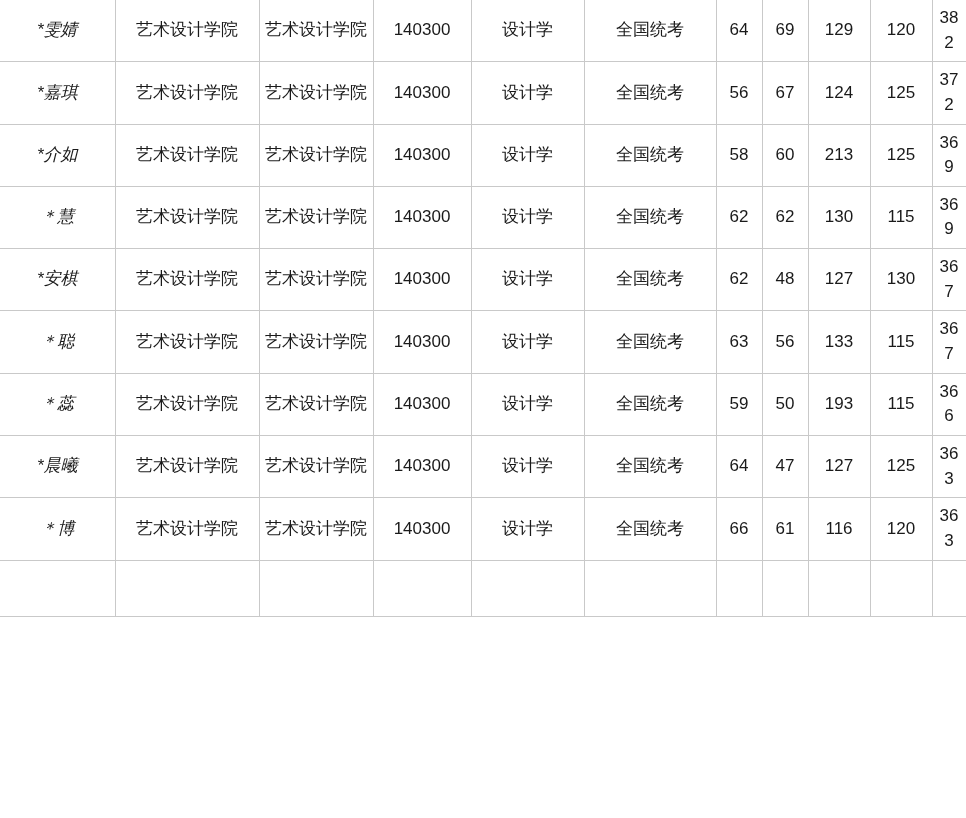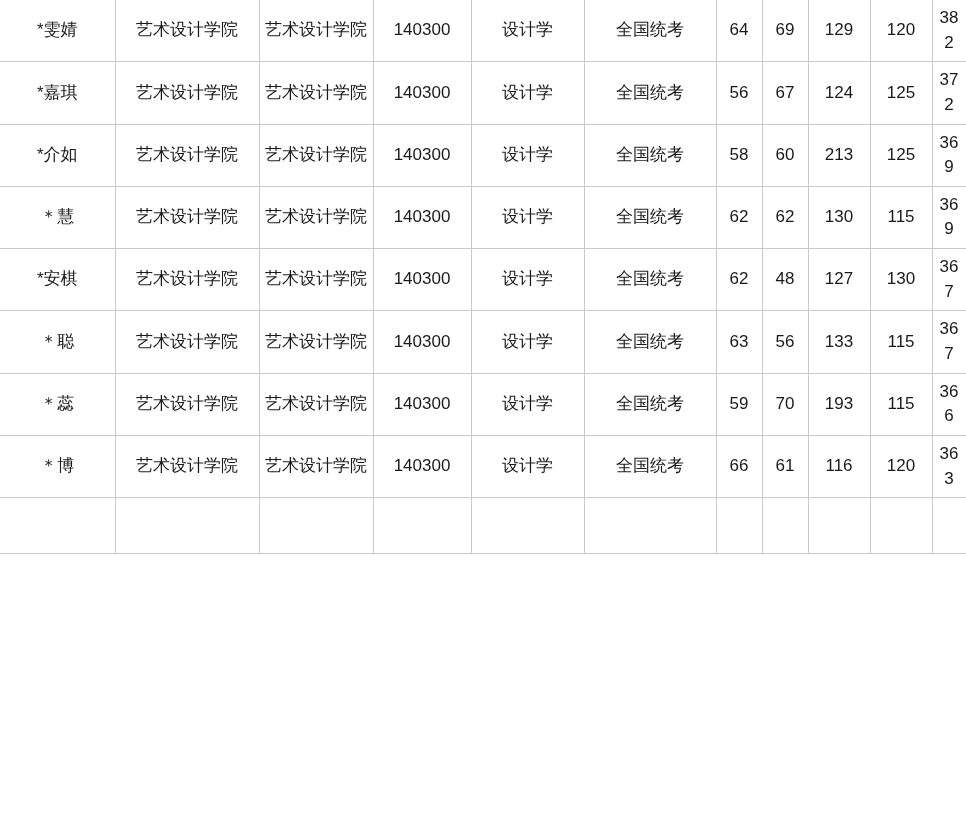--- a/index.html
+++ b/index.html
@@ -53,21 +53,21 @@
   col.c-dept    { width: 114px; }
   col.c-major-code { width: 98px; }
   col.c-major   { width: 113px; }
   col.c-type    { width: 132px; }
   col.c-s1      { width: 46px; }
   col.c-s2      { width: 46px; }
   col.c-s3      { width: 62px; }
   col.c-s4      { width: 62px; }
   col.c-total   { width: 34px; }
 
-  td.name { font-size: 17px; }
+  td.name { font-size: 17px; font-style: italic; }
   td.num  { font-size: 17px; }
   .partial-row td {
     height: 18px;
     padding: 0;
   }
 </style>
 </head>
 <body>
 
 <div class="table-wrap">
@@ -165,24 +165,37 @@
           <td class="num">367</td>
         </tr>
         <tr>
           <td class="name">＊蕊</td>
           <td class="num">艺术设计学院</td>
           <td class="num">艺术设计学院</td>
           <td class="num">140300</td>
           <td class="num">设计学</td>
           <td class="num">全国统考</td>
           <td class="num">59</td>
-          <td class="num">70</td>
+          <td class="num">50</td>
           <td class="num">193</td>
           <td class="num">115</td>
           <td class="num">366</td>
+        </tr>
+        <tr>
+          <td class="name">*晨曦</td>
+          <td class="num">艺术设计学院</td>
+          <td class="num">艺术设计学院</td>
+          <td class="num">140300</td>
+          <td class="num">设计学</td>
+          <td class="num">全国统考</td>
+          <td class="num">64</td>
+          <td class="num">47</td>
+          <td class="num">127</td>
+          <td class="num">125</td>
+          <td class="num">363</td>
         </tr>
         <tr>
           <td class="name">＊博</td>
           <td class="num">艺术设计学院</td>
           <td class="num">艺术设计学院</td>
           <td class="num">140300</td>
           <td class="num">设计学</td>
           <td class="num">全国统考</td>
           <td class="num">66</td>
           <td class="num">61</td>

